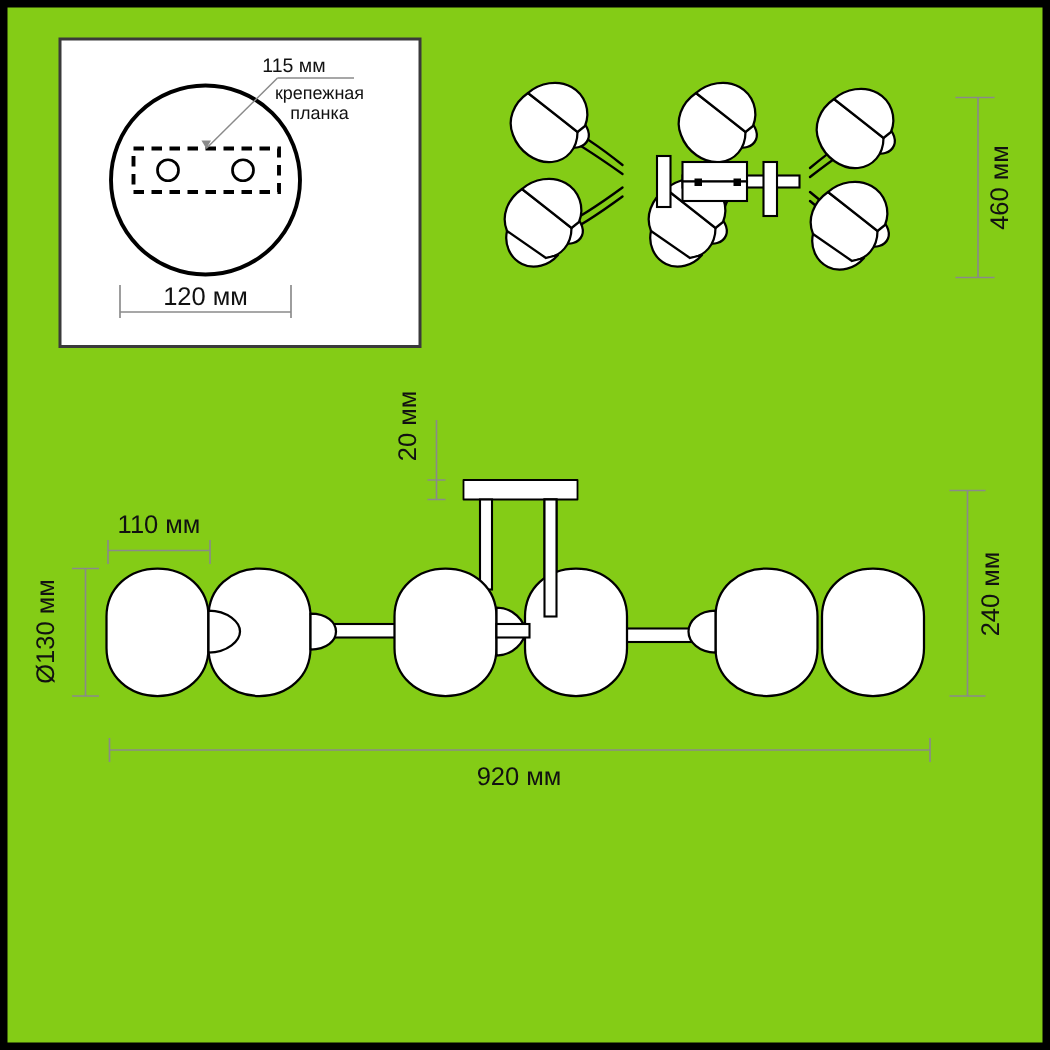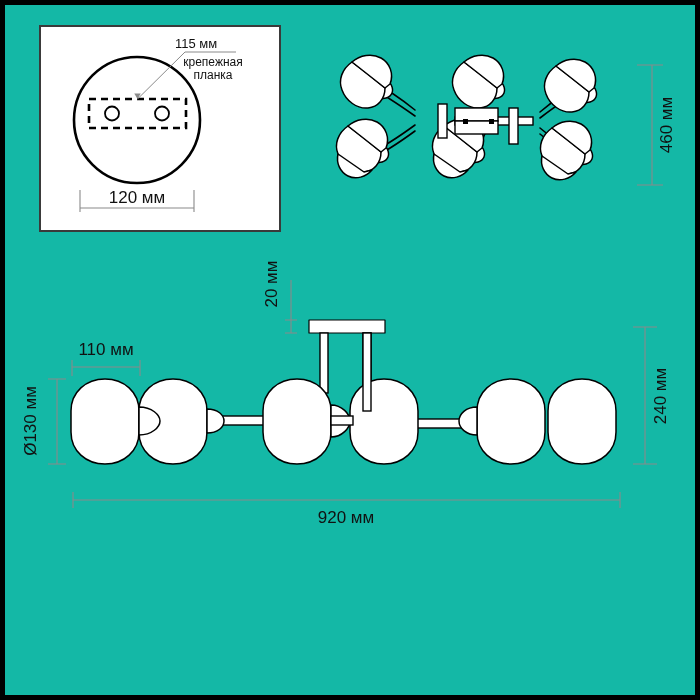--- a/index.html
+++ b/index.html
@@ -8,21 +8,21 @@
     padding: 0;
     background: #ffffff;
   }
   body {
     font-family: "Liberation Sans", "DejaVu Sans", sans-serif;
   }
   #page {
     position: relative;
     width: 700px;
     height: 700px;
-    background: #14b8a6;
+    background: #84cc16;
     overflow: hidden;
     box-sizing: border-box;
   }
   #frame-border {
     position: absolute;
     left: 0; top: 0;
     width: 700px;
     height: 700px;
     box-sizing: border-box;
     border: 5px solid #000000;

